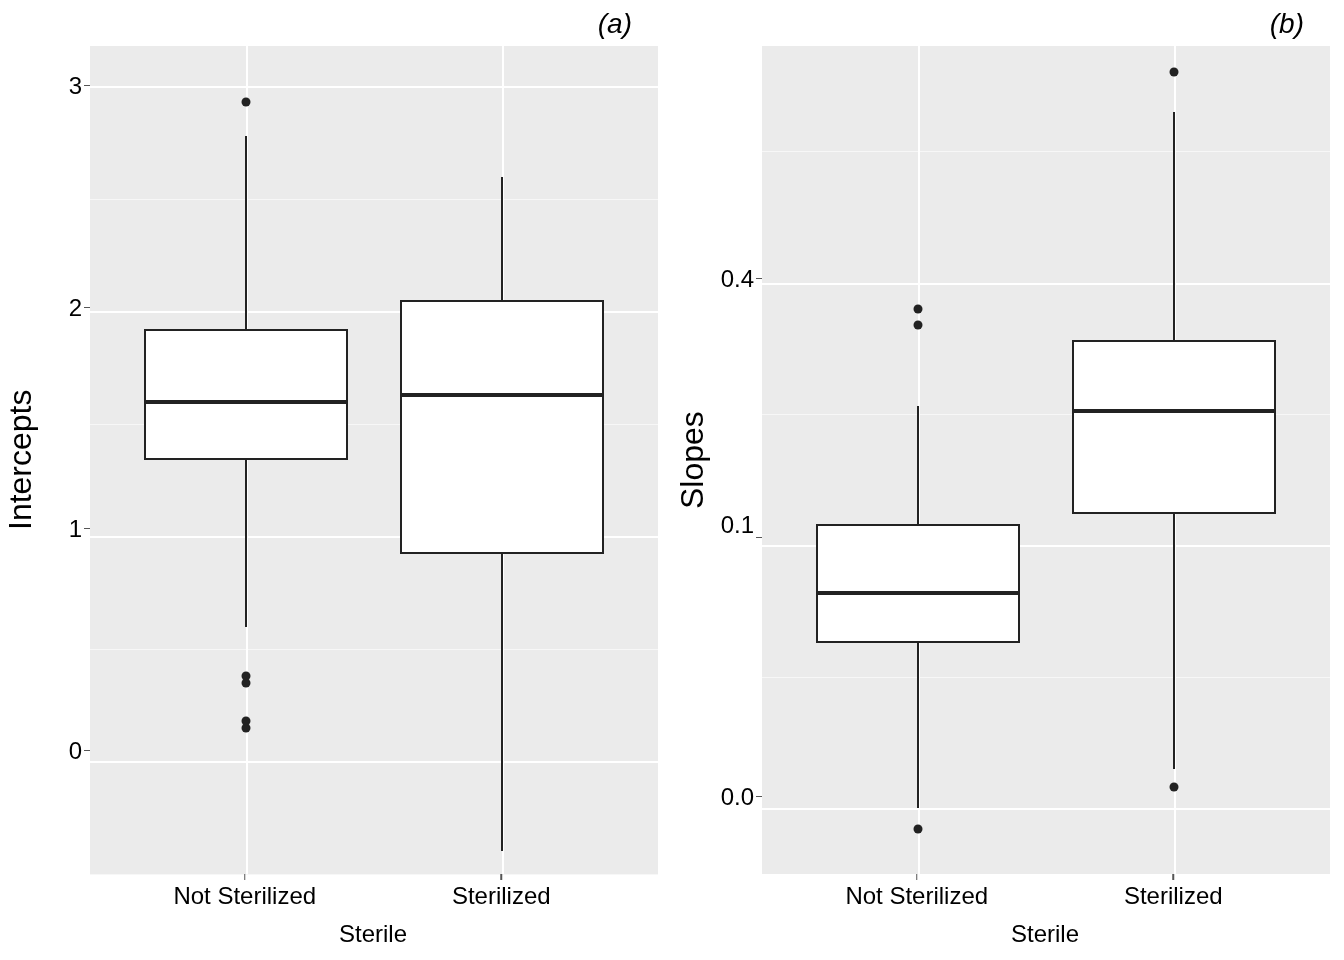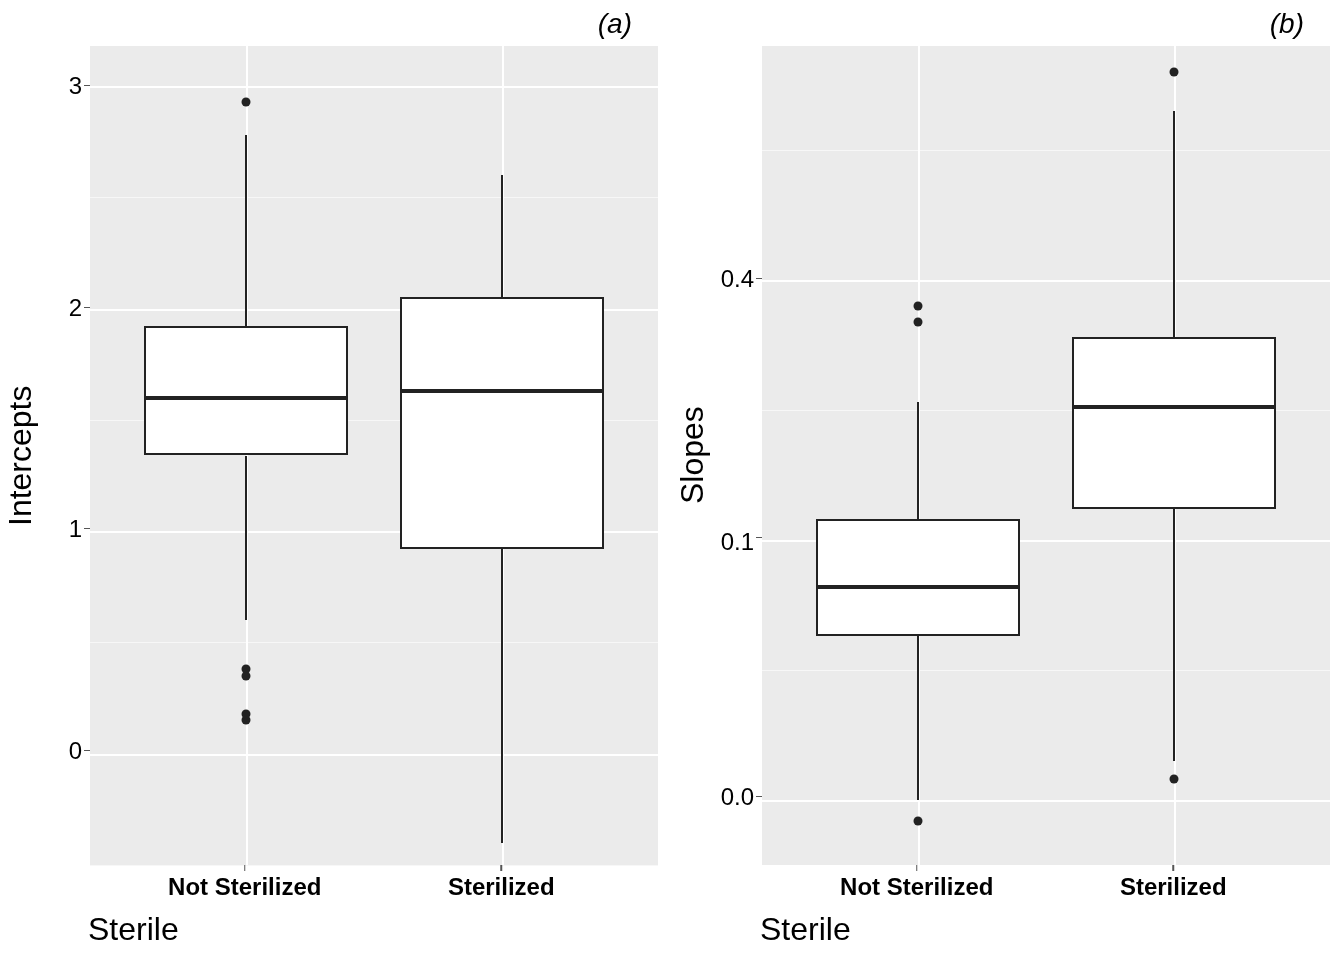--- a/index.html
+++ b/index.html
@@ -107,39 +107,39 @@
     border-radius: 50%;
     background: #222;
     transform: translate(-50%, -50%);
   }
   .xaxis {
     height: 46px;
     display: flex;
     margin-left: 88px;
     margin-right: 14px;
     position: relative;
-    font-weight: bold;
   }
   .xtick-label {
     position: absolute;
     top: 8px;
     font-size: 24px;
     transform: translateX(-50%);
     white-space: nowrap;
   }
   .xtick-mark {
     position: absolute;
     top: 0;
     width: 1.5px;
     height: 6px;
     background: #555;
     transform: translateX(-50%);
   }
   .xlab {
-    font-size: 32px;
+    text-align: center;
+    font-size: 24px;
     margin-left: 88px;
     margin-right: 14px;
     padding-bottom: 12px;
   }
 </style>
 </head>
 <body>
 
 <div class="container" id="root">
     <div class="panel">
@@ -190,21 +190,21 @@
       </div>
       <div class="xlab">Sterile</div>
     </div>
     <div class="panel">
       <div class="title">(b)</div>
       <div class="chart-wrap">
         <div class="ylab">Slopes</div>
         <div class="yaxis">
           <div class="ytick-label" style="top: 751.238px;">0.0</div>
           <div class="ytick-mark" style="top: 751.238px;"></div>
-          <div class="ytick-label" style="top: 496px;">0.1</div>
+          <div class="ytick-label" style="top: 479px;">0.1</div>
           <div class="ytick-mark" style="top: 492.19px;"></div>
           <div class="ytick-label" style="top: 233.143px;">0.4</div>
           <div class="ytick-mark" style="top: 233.143px;"></div>
         </div>
         <div class="plot-area">
           <div class="grid-major" style="top: 92.0635%;"></div>
           <div class="grid-major" style="top: 60.3175%;"></div>
           <div class="grid-major" style="top: 28.5714%;"></div>
           <div class="grid-minor" style="top: 76.1905%;"></div>
           <div class="grid-minor" style="top: 44.4444%;"></div>

